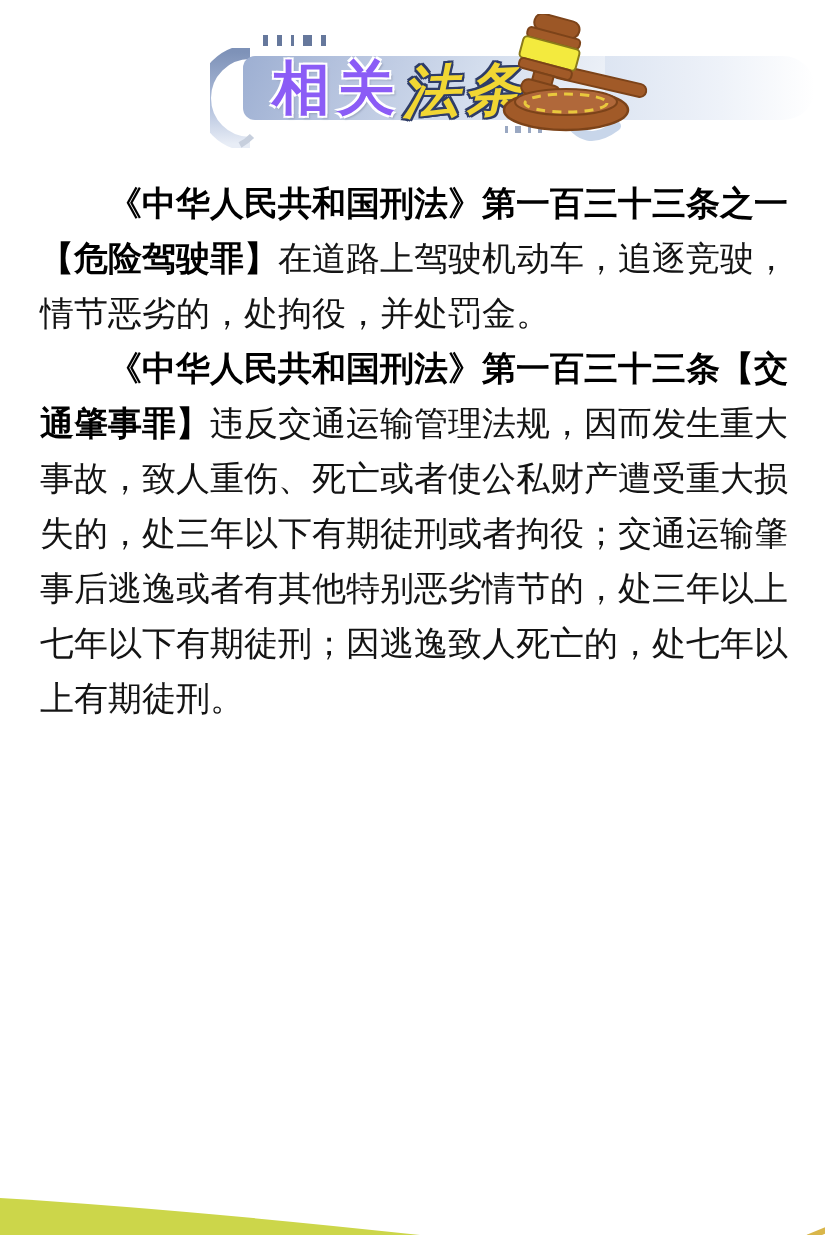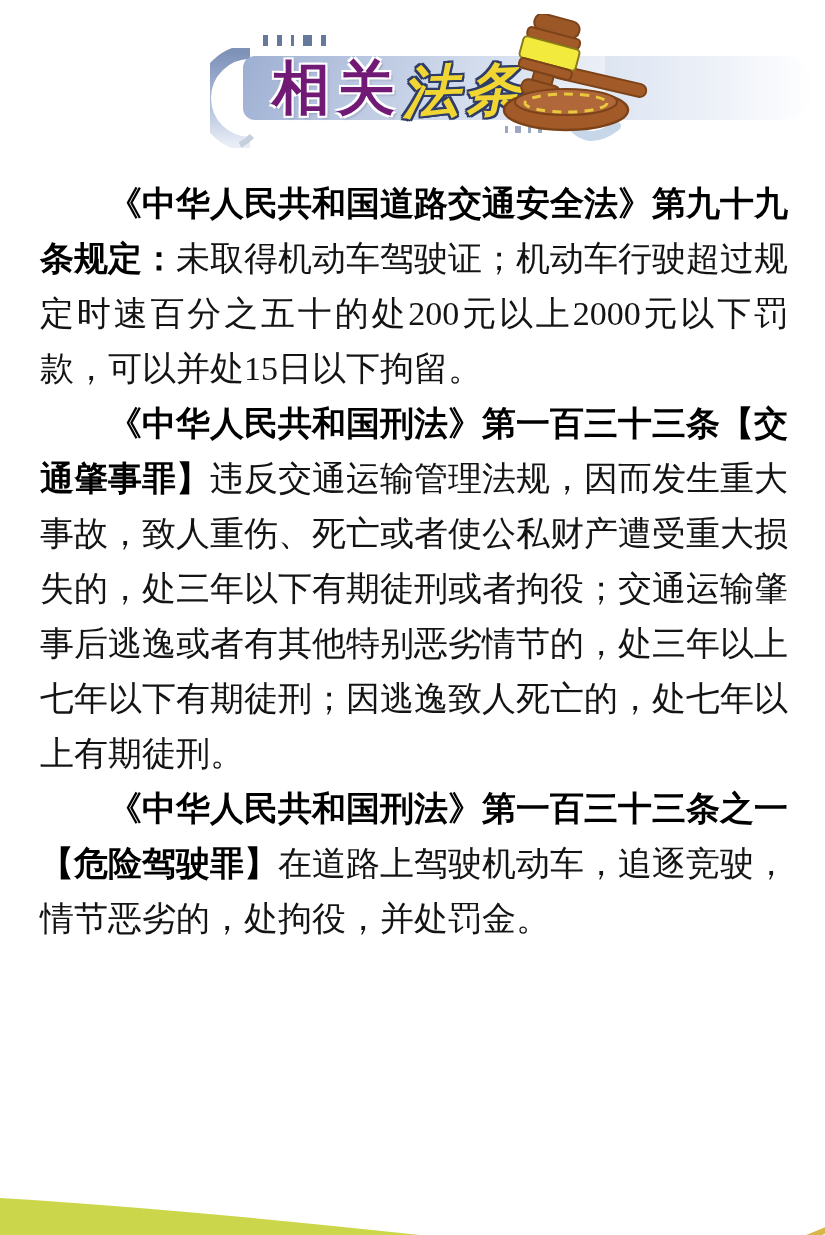--- a/index.html
+++ b/index.html
@@ -30,21 +30,21 @@
   .bar-fade{
     position:absolute;left:395px;top:30px;width:210px;height:64px;
     border-radius:0 32px 32px 0;
     background:linear-gradient(to right,#dde5f2 0%,#eef2f9 55%,#ffffff 100%);
   }
   .title-wrap{
     position:absolute;left:62px;top:24px;white-space:nowrap;z-index:3;
   }
   .t-red{
     font-family:"Liberation Serif",serif;font-weight:bold;
-    font-size:58px;color:#701a75;letter-spacing:7px;
+    font-size:58px;color:#8b5cf6;letter-spacing:7px;
     text-shadow:2px 2px 0 #ffffff,-2px 2px 0 #ffffff,2px -2px 0 #ffffff,-2px -2px 0 #ffffff,3px 3px 2px #9aa5bd;
   }
   .t-yellow{
     display:inline-block;
     font-family:"Liberation Serif",serif;font-weight:bold;font-style:italic;
     font-size:57px;color:#f1d633;letter-spacing:5px;
     transform:rotate(-2deg) translateY(2px);
     text-shadow:2px 0 0 #2f3d68,-2px 0 0 #2f3d68,0 2px 0 #2f3d68,0 -2px 0 #2f3d68,2px 2px 0 #2f3d68,-2px -2px 0 #2f3d68,2px -2px 0 #2f3d68,-2px 2px 0 #2f3d68;
   }
   .gavel-svg{position:absolute;left:282px;top:-12px;z-index:4;}
@@ -127,23 +127,22 @@
 
     <div class="dash-row bottom">
       <span class="dash d-w2"></span>
       <span class="dash d-w6"></span>
       <span class="dash d-w2"></span>
       <span class="dash d-w3"></span>
     </div>
   </div>
 
   <div class="content">
-    <p><b>《中华人民共和国道路交通安全法》第九十九条规定：</b><span>未取得机动车驾驶证；机动车行驶超过规定时速百分之五十的处200元以上2000元以下罚款，可以并处15日以下拘留。</span></p>
+    <p><b>《中华人民共和国刑法》第一百三十三条之一【危险驾驶罪】</b><span>在道路上驾驶机动车，追逐竞驶，情节恶劣的，处拘役，并处罚金。</span></p>
     <p><b>《中华人民共和国刑法》第一百三十三条【交通肇事罪】</b><span>违反交通运输管理法规，因而发生重大事故，致人重伤、死亡或者使公私财产遭受重大损失的，处三年以下有期徒刑或者拘役；交通运输肇事后逃逸或者有其他特别恶劣情节的，处三年以上七年以下有期徒刑；因逃逸致人死亡的，处七年以上有期徒刑。</span></p>
-    <p><b>《中华人民共和国刑法》第一百三十三条之一【危险驾驶罪】</b><span>在道路上驾驶机动车，追逐竞驶，情节恶劣的，处拘役，并处罚金。</span></p>
   </div>
 
   <svg class="wave-svg" width="420" height="40" viewBox="0 0 420 40">
     <path d="M 0 3 Q 180 14 420 40 L 0 40 Z" fill="#ccd64a"></path>
   </svg>
   <div class="corner-sliver"></div>
 
 </div>
 
 </body></html>

